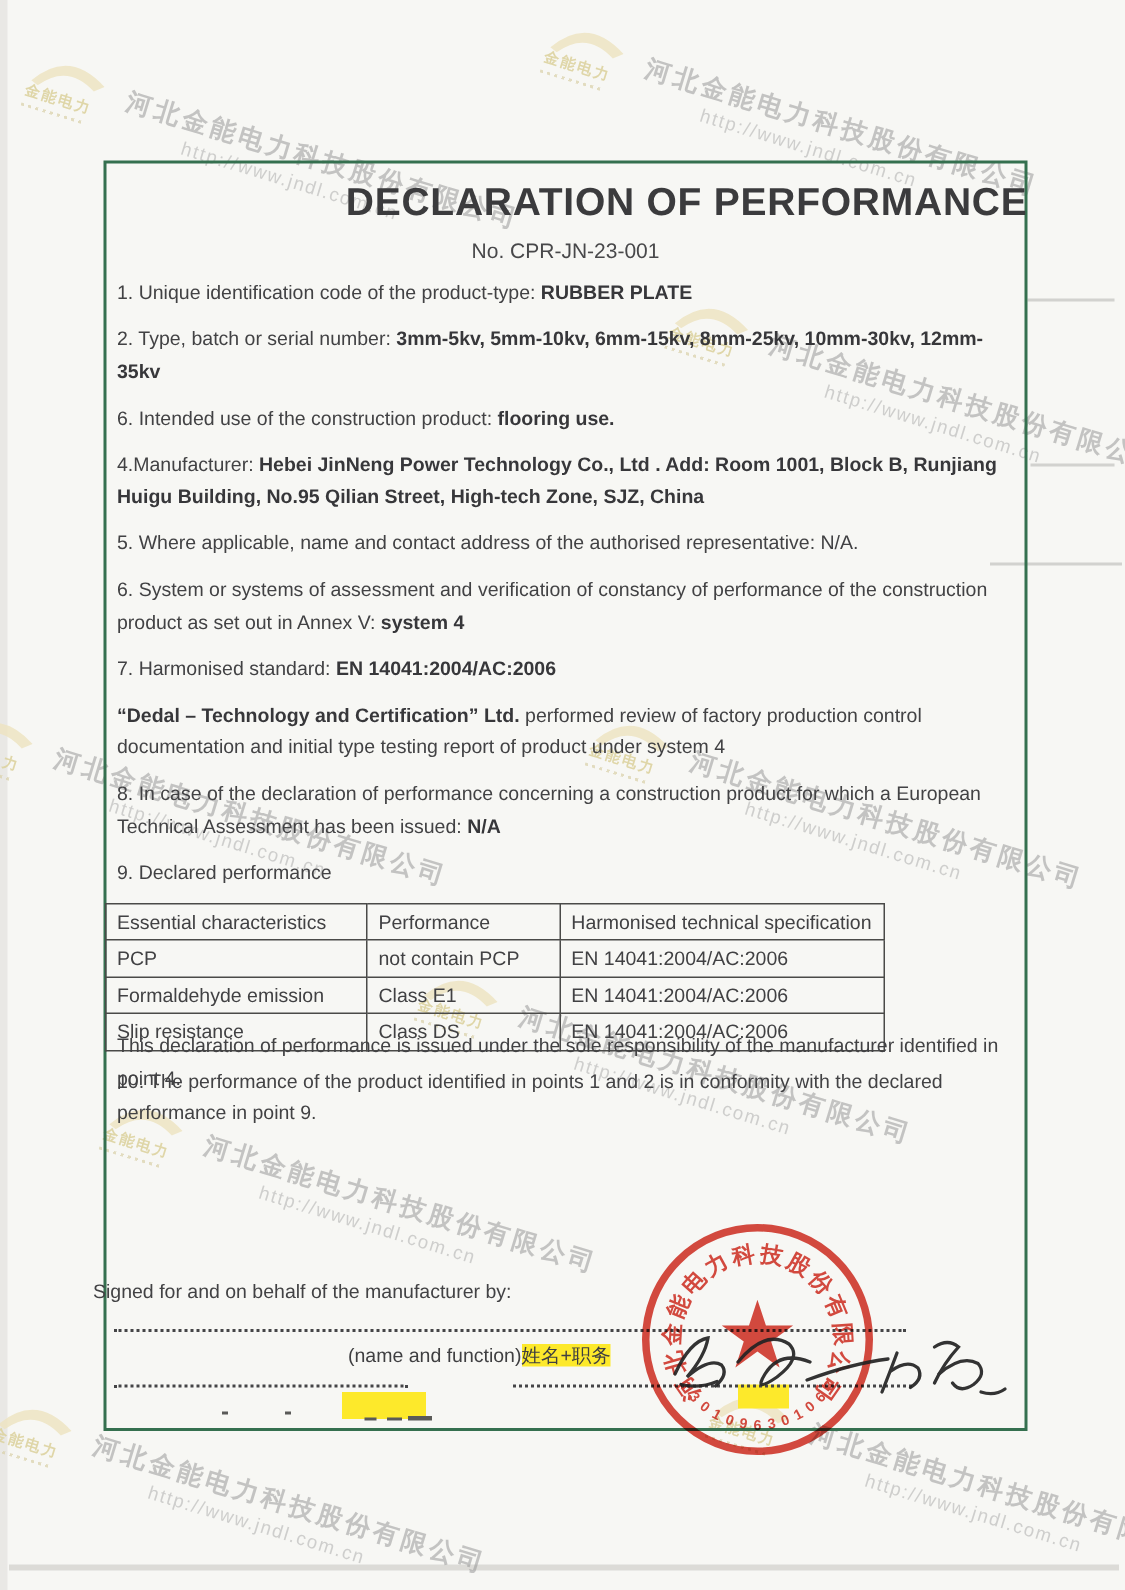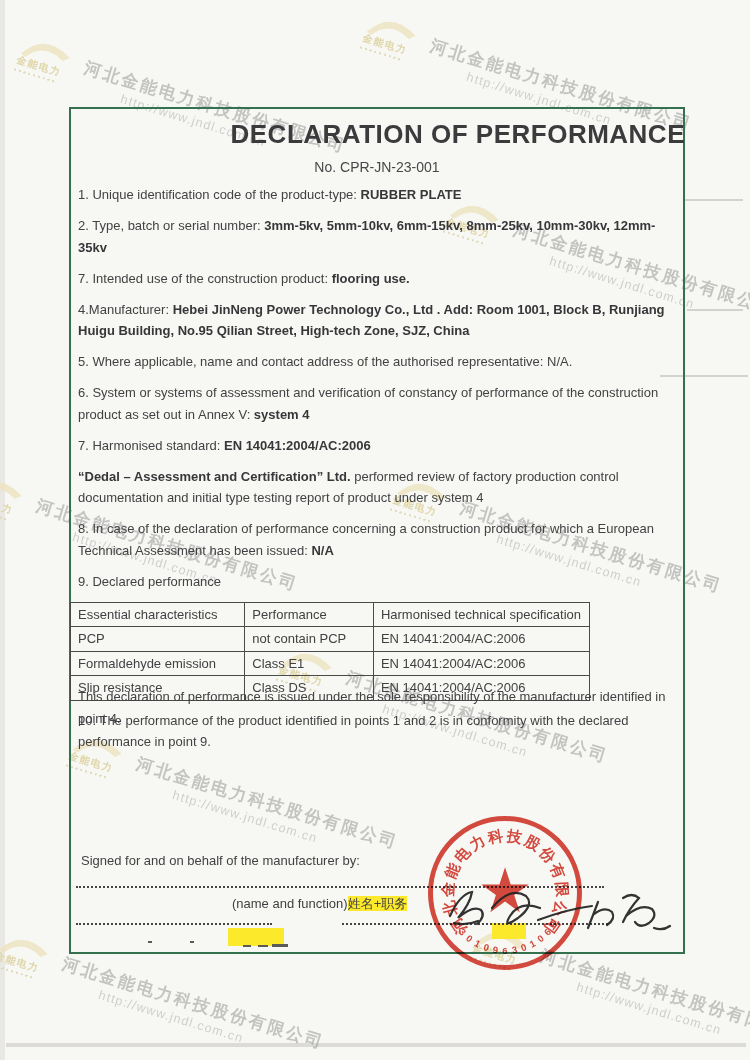--- a/index.html
+++ b/index.html
@@ -41,21 +41,21 @@
   .content p{margin:0 0 9.5px 0;}
   .content b,.doc-strong{font-weight:bold;color:#37373a;}
   
   table.perf{border-collapse:collapse;margin:3px 0 9px -8px;width:520px;
     font-size:13px;color:#414143;}
   table.perf td{border:1.6px solid #4a4a48;padding:1px 7px;height:18px;background:transparent;}
   table.perf .c1{width:168px;} table.perf .c2{width:118px;} table.perf .c3{width:210px;}
   
   .responsibility{position:absolute;left:78px;top:686px;width:596px;z-index:3;
     font-size:13px;line-height:21.5px;}
-  .signed{position:absolute;left:81px;top:853px;z-index:3;font-size:13px;}
+  .signed{position:absolute;left:62px;top:853px;z-index:3;font-size:13px;}
   .dotline{position:absolute;height:0;border-top:2px dotted #454547;z-index:3;}
   .d1{left:76px;top:886px;width:528px;}
   .d2a{left:76px;top:923px;width:196px;}
   .d2b{left:342px;top:923px;width:266px;}
   .namefunc{position:absolute;left:232px;top:895px;z-index:3;font-size:13px;color:#3f3f41;}
   .hl{background:#fde92b;}
   .hl-bottom{position:absolute;left:228px;top:928px;width:56px;height:18px;background:#fde92b;z-index:2;}
   .hl-frag{position:absolute;left:492px;top:923px;width:34px;height:16px;background:#fde92b;z-index:2;}
   .cutmark{position:absolute;background:#5a5a58;z-index:3;filter:blur(.4px);}
   .cm1{left:243px;top:945px;width:8px;height:2px;}
@@ -208,26 +208,26 @@
   </div>
 
 <div class="page-border"></div>
 
 <div class="doc-title">DECLARATION OF PERFORMANCE</div>
 <div class="doc-no">No. CPR-JN-23-001</div>
 
 <div class="content">
   <p><span>1. Unique identification code of the product-type: </span><b>RUBBER PLATE</b><span></span></p>
   <p><span>2. Type, batch or serial number: </span><b>3mm-5kv, 5mm-10kv, 6mm-15kv, 8mm-25kv, 10mm-30kv, 12mm-35kv</b><span></span></p>
-  <p><span>7. Intended use of the construction product: </span><b>flooring use.</b><span></span></p>
+  <p><span>6. Intended use of the construction product: </span><b>flooring use.</b><span></span></p>
   <p><span>4.Manufacturer: </span><b>Hebei JinNeng Power Technology Co., Ltd . Add: Room 1001, Block B, Runjiang Huigu Building, No.95 Qilian Street, High-tech Zone, SJZ, China</b><span></span></p>
   <p><span>5. Where applicable, name and contact address of the authorised representative: N/A.</span><b></b><span></span></p>
   <p><span>6. System or systems of assessment and verification of constancy of performance of the construction product as set out in Annex V: </span><b>system 4</b><span></span></p>
   <p><span>7. Harmonised standard: </span><b>EN 14041:2004/AC:2006</b><span></span></p>
-  <p><span></span><b>“Dedal – Assessment and Certification” Ltd.</b><span> performed review of factory production control documentation and initial type testing report of product under system 4</span></p>
+  <p><span></span><b>“Dedal – Technology and Certification” Ltd.</b><span> performed review of factory production control documentation and initial type testing report of product under system 4</span></p>
   <p><span>8. In case of the declaration of performance concerning a construction product for which a European Technical Assessment has been issued: </span><b>N/A</b><span></span></p>
   <p><span>9. Declared performance</span><b></b><span></span></p>
 
   <table class="perf">
     <tbody>
         <tr>
       <td class="c1">Essential characteristics</td>
       <td class="c2">Performance</td>
       <td class="c3">Harmonised technical specification</td>
     </tr>

